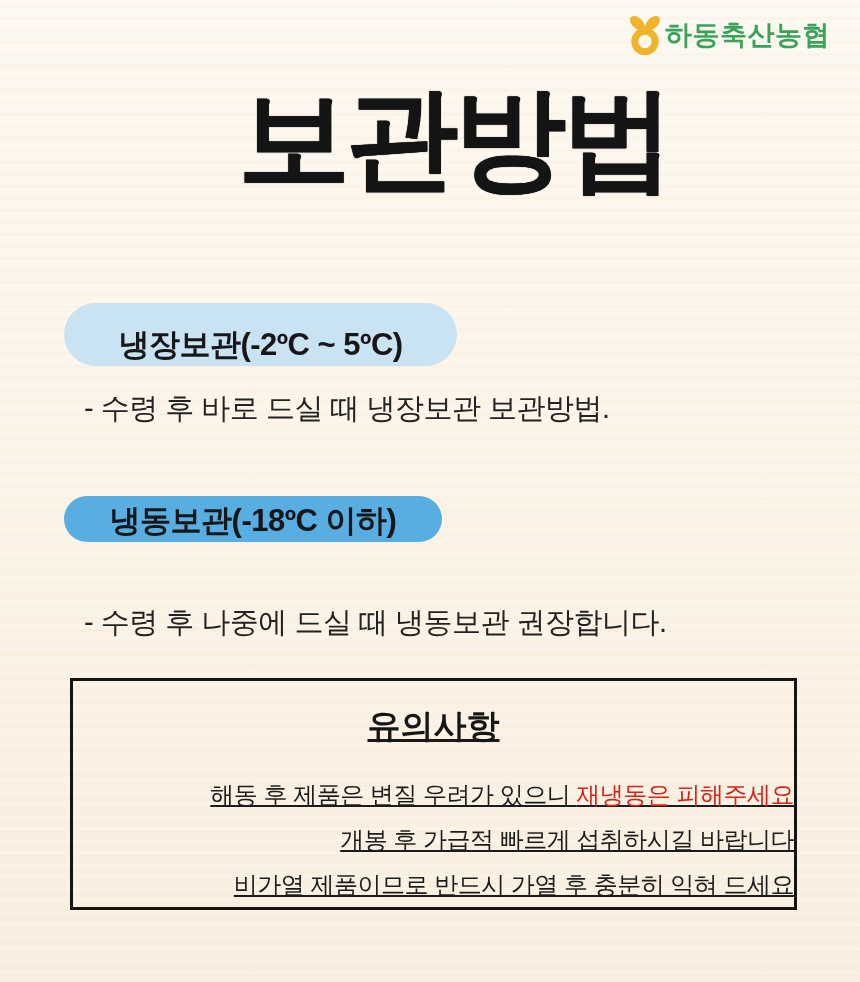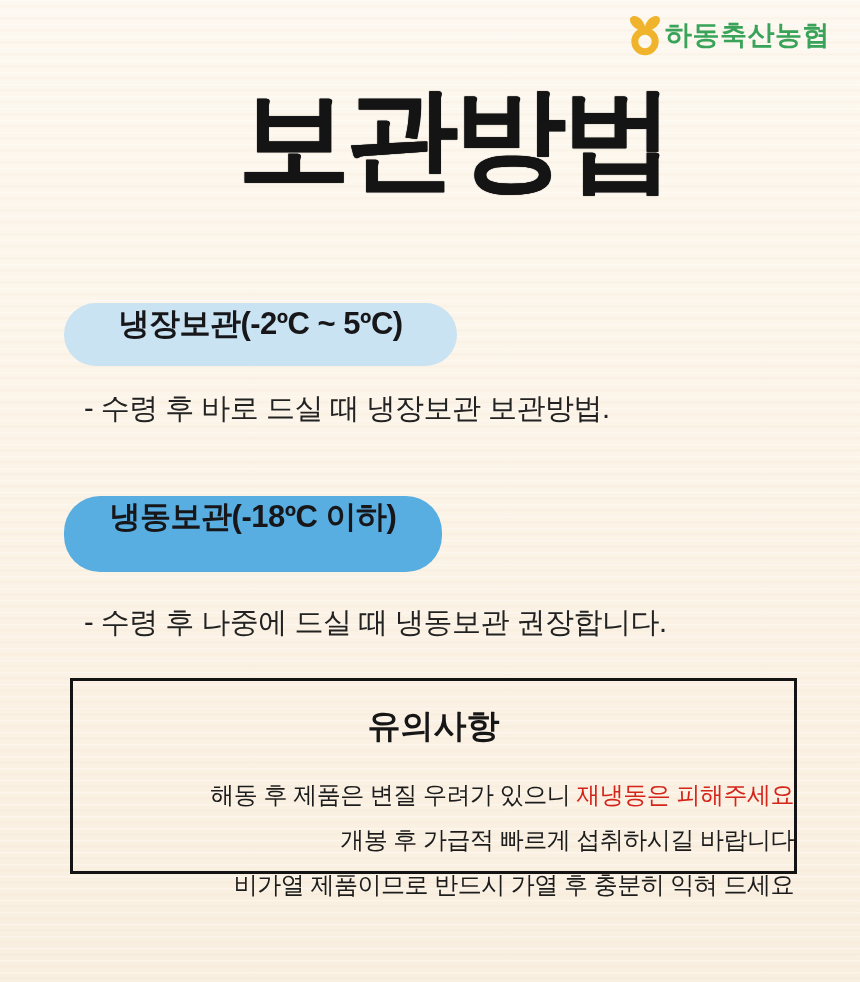--- a/index.html
+++ b/index.html
@@ -33,37 +33,38 @@
   .title{
     position:absolute;top:64px;left:0;width:100%;
     margin:0;text-align:center;
     font-size:112px;font-weight:900;letter-spacing:-4px;
     color:#141414;
     text-shadow:0 0 1px #141414,0.5px 0 0 #141414;
     padding-left:24px;
   }
   .badge{
     position:absolute;box-sizing:border-box;
-    display:flex;align-items:flex-start;justify-content:center;
+    display:flex;align-items:flex-end;justify-content:center;
     border-radius:36px;
     font-size:31px;font-weight:700;color:#17171a;
     letter-spacing:-0.5px;
   }
   .badge1{left:64px;top:303px;width:393px;height:63px;}
-  .badge2{left:64px;top:496px;width:378px;height:76px;}
+  .badge2{left:64px;top:496px;width:378px;height:46px;}
   .desc{
     position:absolute;margin:0;
     font-size:29px;color:#222;letter-spacing:-0.5px;
   }
   .desc1{left:84px;top:389px;}
   .desc2{left:84px;top:603px;}
   .notice{
-    position:absolute;left:70px;top:678px;width:727px;height:196px;
+    position:absolute;left:70px;top:678px;width:727px;height:232px;
     box-sizing:border-box;border:3px solid #141414;
     background:transparent;
+    text-decoration:underline;
   }
   .notice-title{
     margin:23px 0 0;text-align:center;
     font-size:33px;font-weight:700;color:#161616;
   }
   .notice-lines{
     margin-top:23px;text-align:right;
     font-size:24px;line-height:45px;color:#1c1c1c;letter-spacing:-0.5px;
   }
   .nline{margin:0;}

